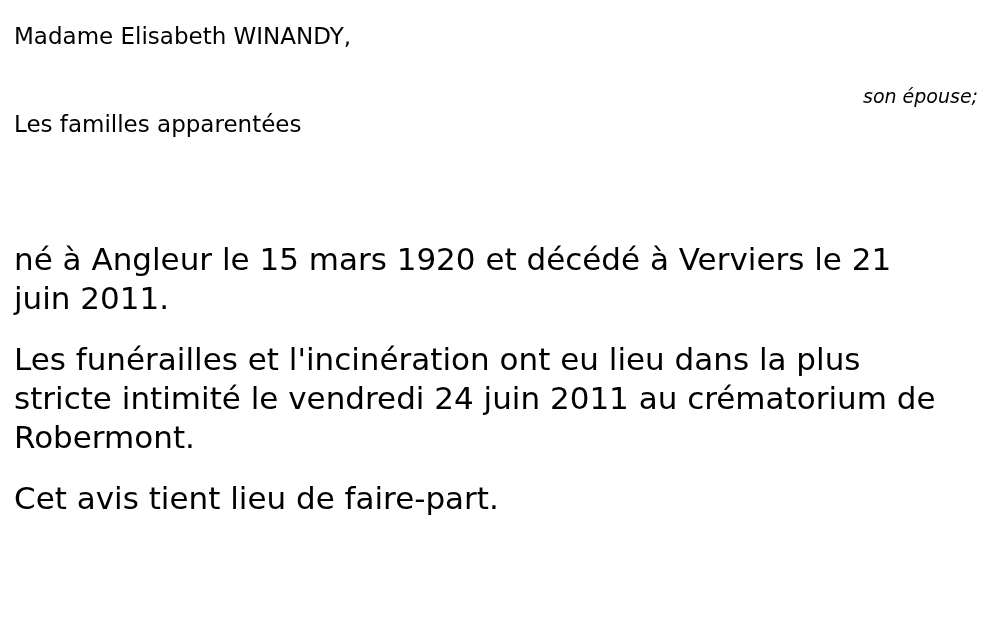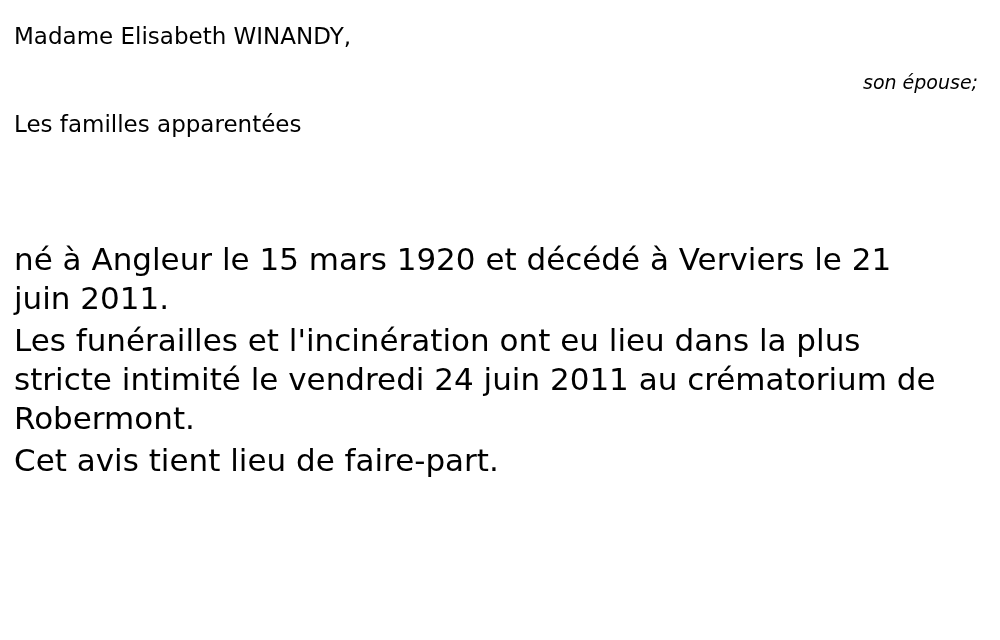--- a/index.html
+++ b/index.html
@@ -26,21 +26,21 @@
     line-height: 44px;
     white-space: pre-wrap;
   }
   .row-spouse {
     position: relative;
     height: 44px;
   }
   .spouse {
     position: absolute;
     right: 8px;
-    top: 2px;
+    top: 16px;
     font-style: italic;
     font-size: 19px;
     line-height: 44px;
   }
   .gap-med {
     height: 30px;
   }
   .gap-large {
     height: 34px;
   }
@@ -49,21 +49,21 @@
     font-weight: bold;
     line-height: 40px;
     letter-spacing: 0.1px;
   }
   .para {
     font-size: 31px;
     line-height: 39px;
     max-width: 930px;
   }
   .para + .para {
-    margin-top: 3px;
+    margin-top: 22px;
   }
 </style>
 </head>
 <body>
 
 <div class="notice">
 
   <div class="line">Madame Elisabeth WINANDY,</div>
 
   <div class="row-spouse">

